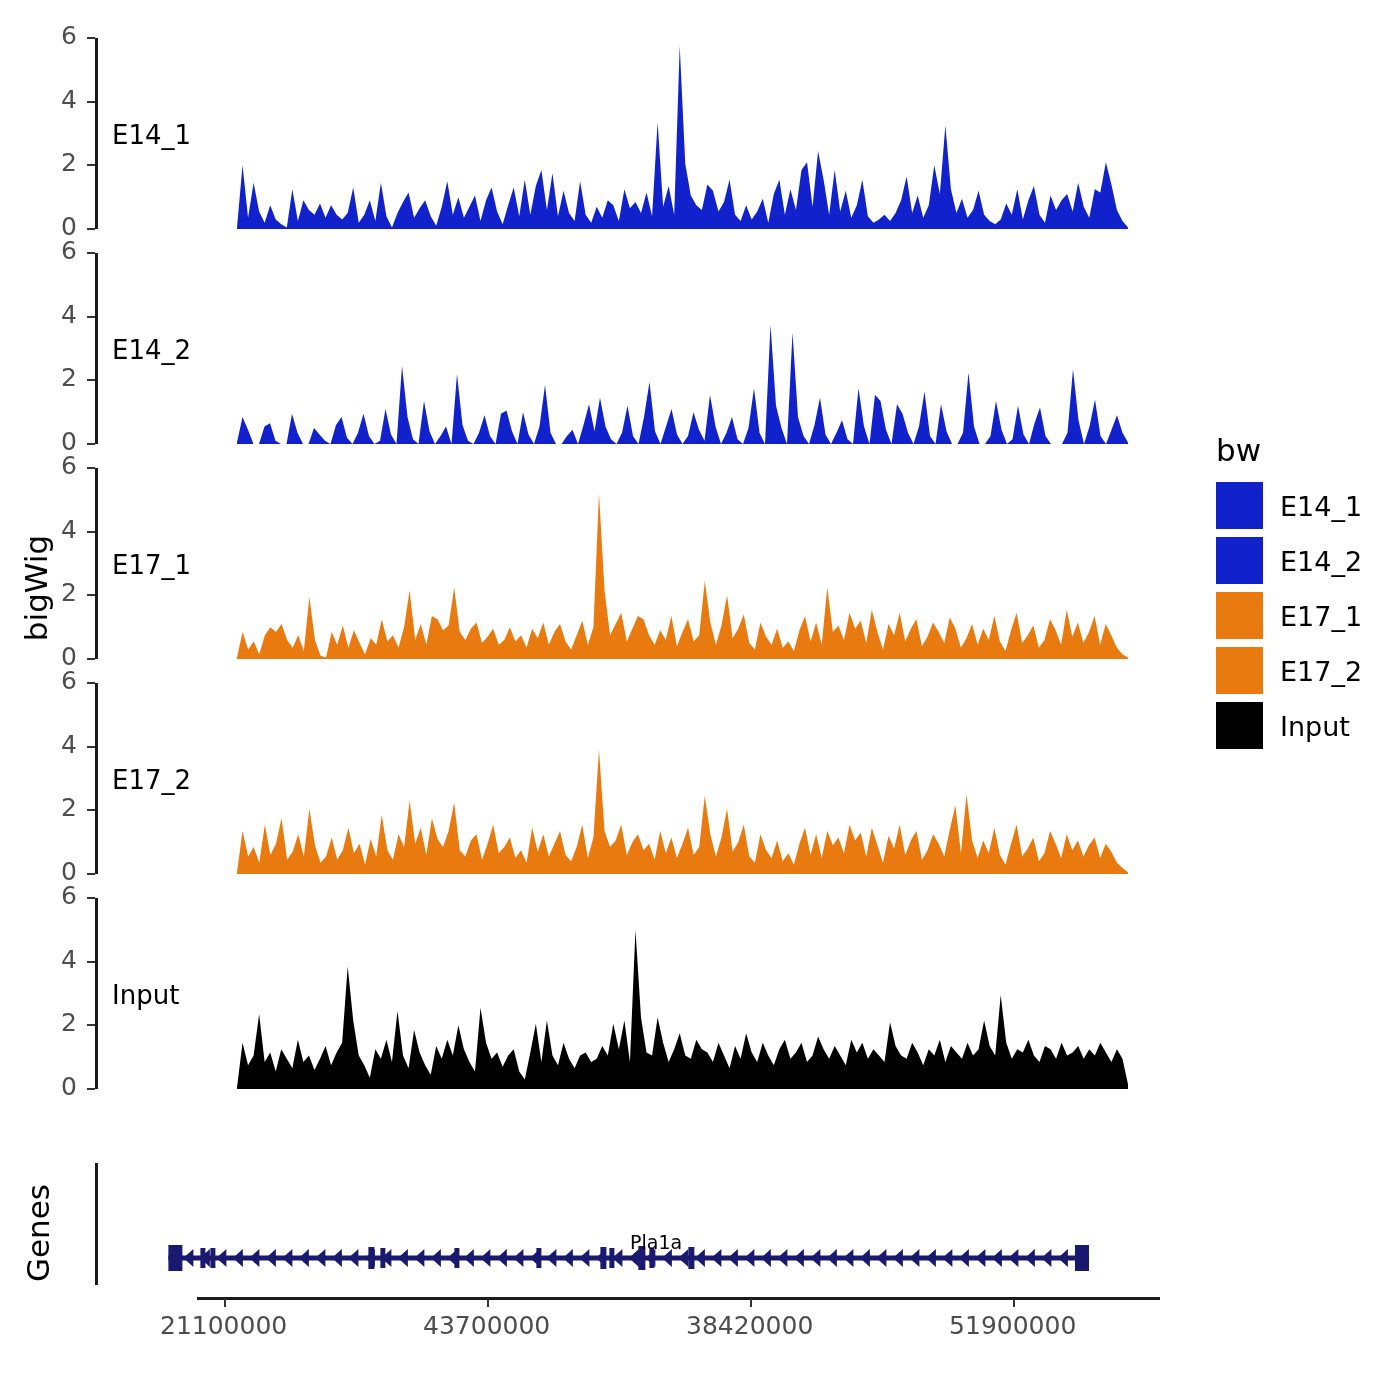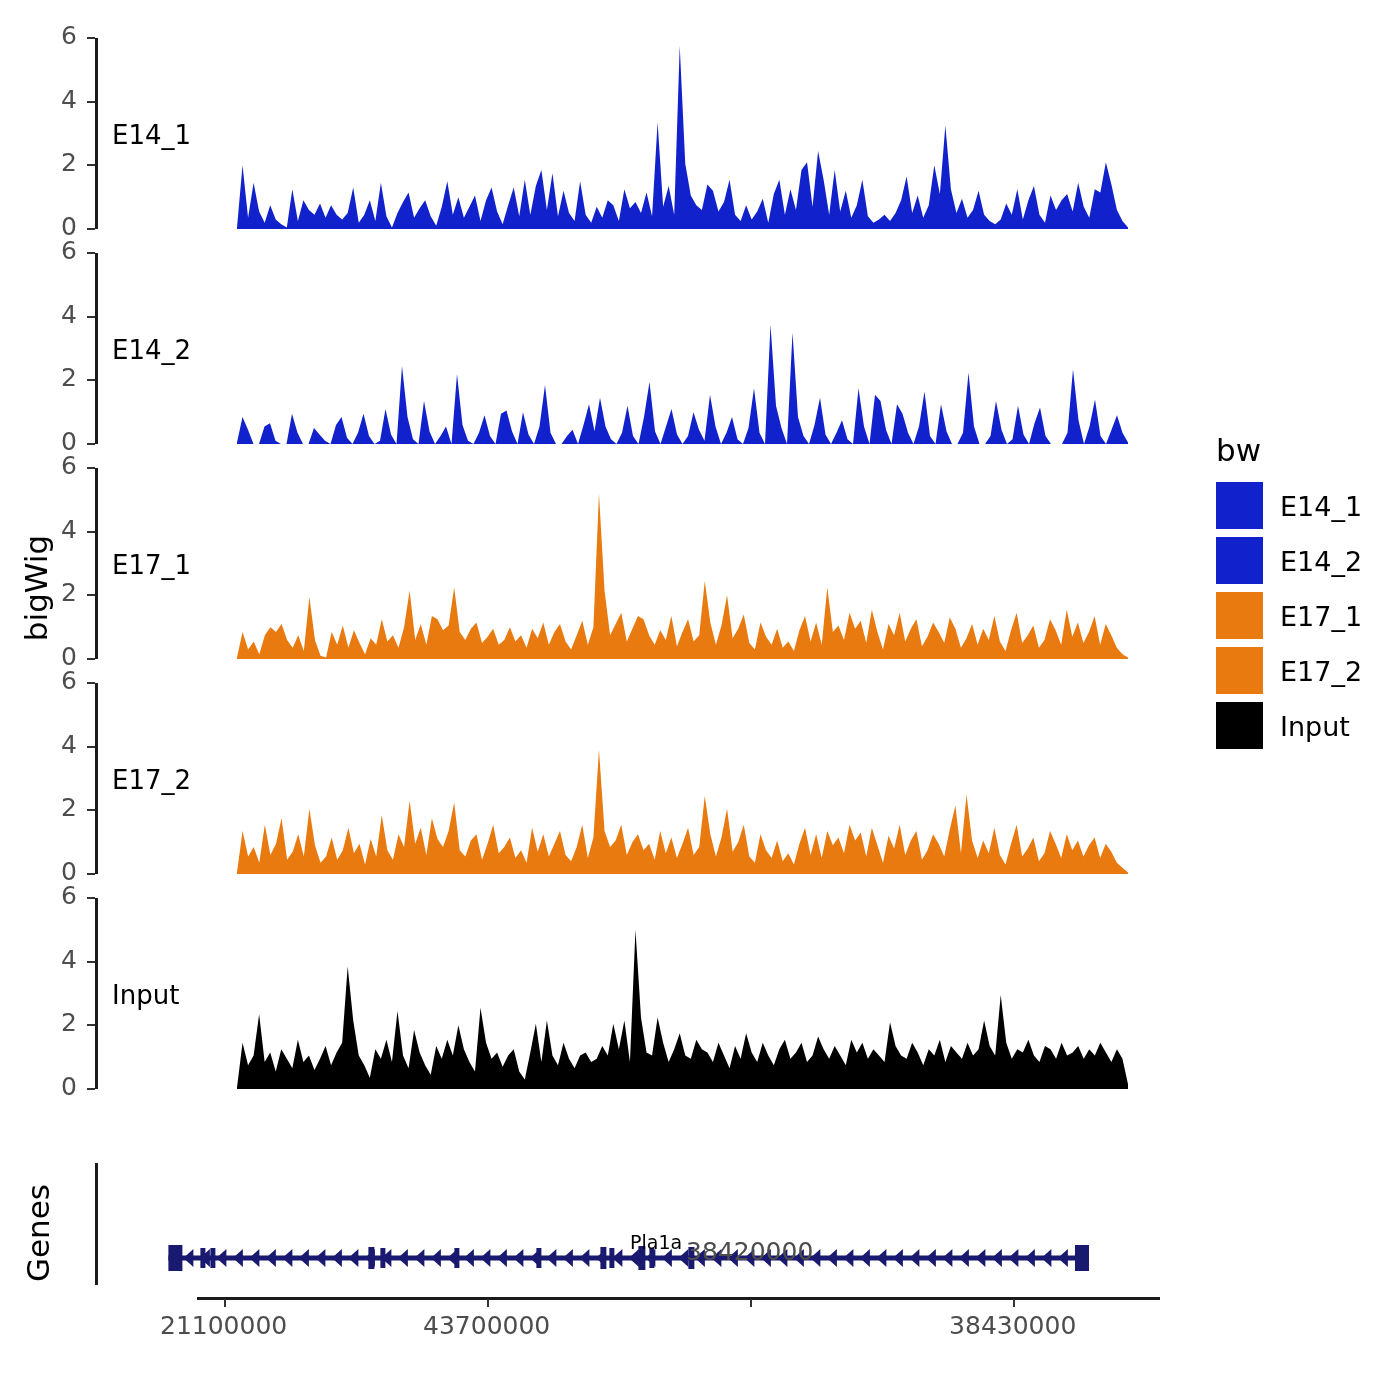--- a/index.html
+++ b/index.html
@@ -258,23 +258,23 @@
   </div>
   <div class="gene-name" style="left:630px;top:1200px;margin-top:31px;">Pla1a</div>
 
   <div class="axis-h" style="left:197px;top:1297px;width:963px;"></div>
   <div id="xticks">
       <div class="xtick" style="left: 223.623px; top: 1299px;"></div>
       <div class="xtick-label" style="left: 118.623px; top: 1311px; width: 210px;">21100000</div>
       <div class="xtick" style="left: 486.65px; top: 1299px;"></div>
       <div class="xtick-label" style="left: 381.65px; top: 1311px; width: 210px;">43700000</div>
       <div class="xtick" style="left: 749.677px; top: 1299px;"></div>
-      <div class="xtick-label" style="left: 644.677px; top: 1237px; width: 210px; text-align: center;">38420000</div>
+      <div class="xtick-label" style="left: 644.677px; top: 1311px; width: 210px; text-align: center;">38420000</div>
       <div class="xtick" style="left: 1012.7px; top: 1299px;"></div>
-      <div class="xtick-label" style="left: 907.705px; top: 1311px; width: 210px;">38430000</div>
+      <div class="xtick-label" style="left: 907.705px; top: 1311px; width: 210px;">51900000</div>
     </div>
 
 
   <div class="legend-title" style="left:1216px;top:432px;">bw</div>
   <div id="legend">
       <div class="legend-key" style="left: 1216px; top: 482px; background: rgb(17, 34, 204);"></div>
       <div class="legend-text" style="left: 1280px; top: 491px;">E14_1</div>
       <div class="legend-key" style="left: 1216px; top: 537px; background: rgb(17, 34, 204);"></div>
       <div class="legend-text" style="left: 1280px; top: 546px;">E14_2</div>
       <div class="legend-key" style="left: 1216px; top: 592px; background: rgb(232, 122, 16);"></div>

